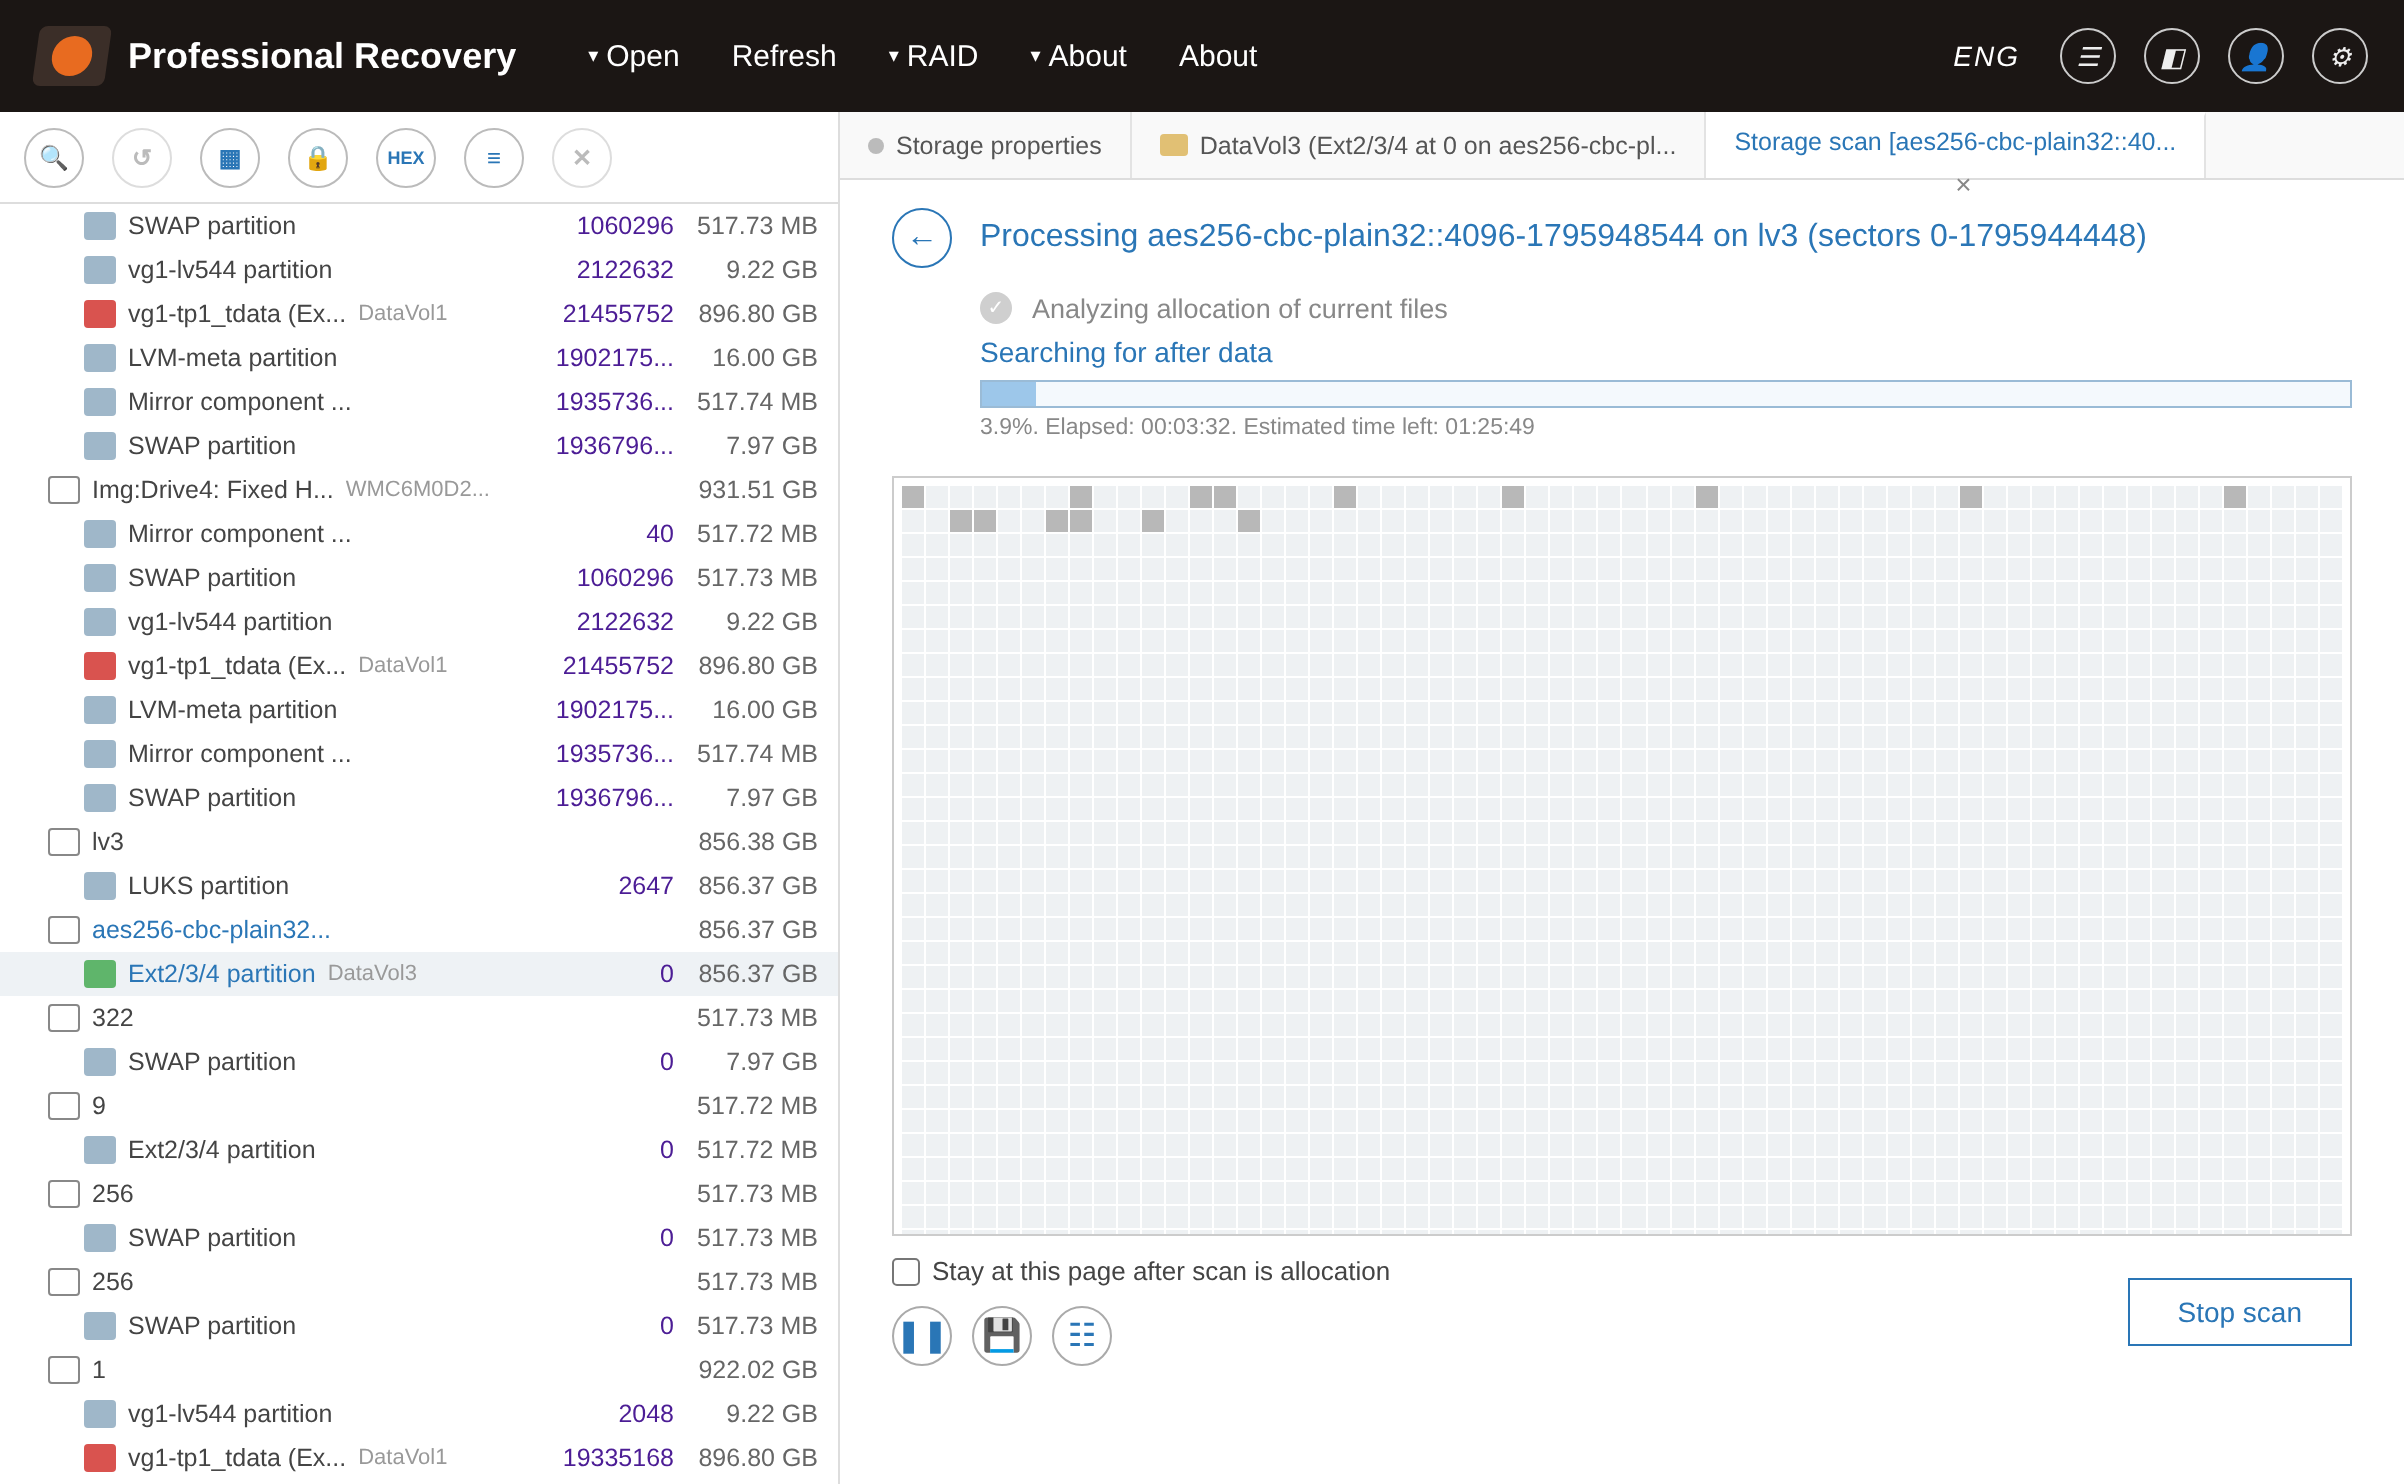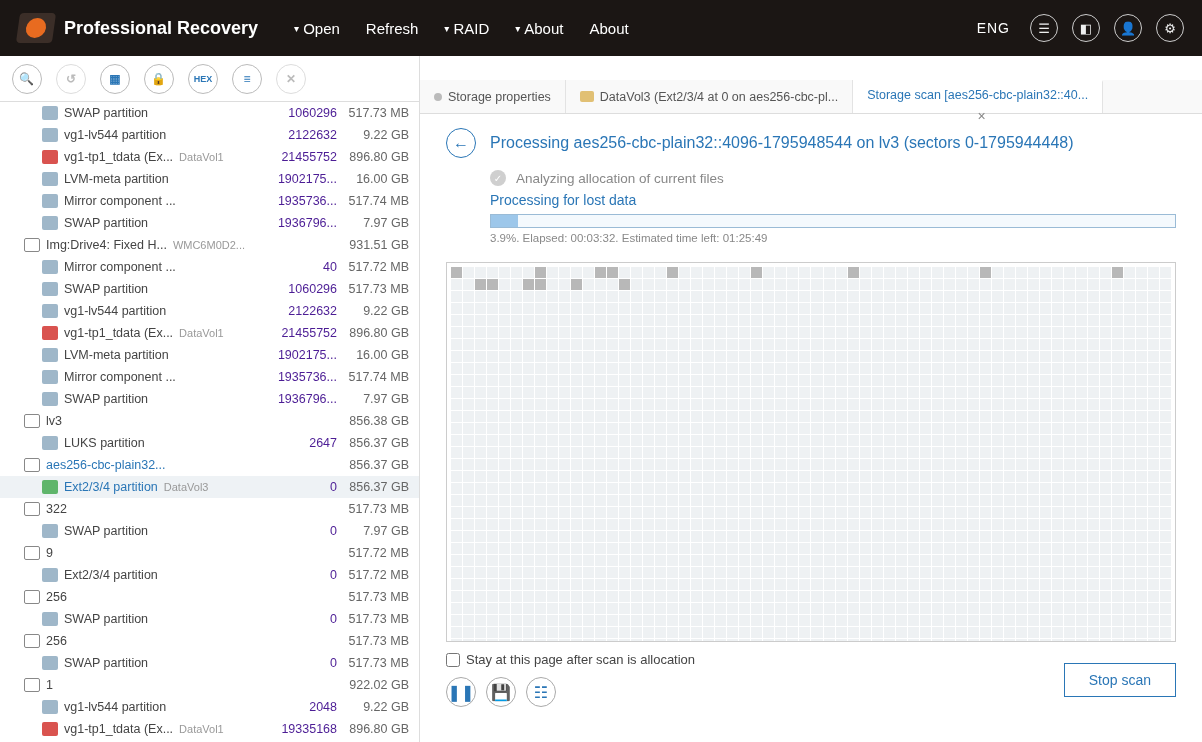--- a/index.html
+++ b/index.html
@@ -5,21 +5,21 @@
 * { margin: 0; padding: 0; box-sizing: border-box; font-family: "Segoe UI", Tahoma, sans-serif; }
 html, body { width: 1202px; height: 742px; overflow: hidden; background: #fff; }
 .topbar { height: 56px; background: #1b1614; color: #fff; display: flex; align-items: center; padding: 0 18px; }
 .logo { display: flex; align-items: center; gap: 10px; margin-right: 36px; }
 .logo-icon { width: 36px; height: 30px; background: #3b2e28; border-radius: 4px; position: relative; transform: skewX(-8deg); display:flex; align-items:center; justify-content:center; }
 .logo-icon::after { content: ""; width: 20px; height: 20px; border-radius: 50%; background: #e86b20; }
 .logo-text { font-size: 18px; font-weight: 600; }
 .menu { display: flex; gap: 26px; font-size: 15px; }
 .menu-item { cursor: pointer; display:flex; align-items:center; gap:4px;}
 .menu-caret { font-size:10px;}
-.top-right { margin-left: auto; display: flex; align-items: center; gap: 14px; }
+.top-right { margin-left: auto; display: flex; align-items: center; gap: 14px; font-style: italic; }
 .top-lang { font-size: 14px; letter-spacing: 1px; margin-right: 6px;}
 .circ-btn { width: 28px; height: 28px; border: 1.5px solid #ccc; border-radius: 50%; display:flex; align-items:center; justify-content:center; cursor:pointer; color:#eee; font-size:13px;}
 .toolbar { height: 46px; border-bottom: 1px solid #ddd; padding: 0 12px; display:flex; align-items:center; gap:14px; }
 .tool-btn { width:30px; height:30px; border:1px solid #bbb; border-radius:50%; display:flex; align-items:center; justify-content:center; color:#2a76b6; cursor:pointer; font-size:12px; font-weight:bold;}
 .tool-btn.disabled { color:#bbb; border-color:#ddd; }
 .layout { display:flex; height: calc(742px - 56px); }
 .sidebar { width: 420px; background:#fff; border-right:1px solid #ddd; display:flex; flex-direction:column;}
 .tree { flex:1; overflow-y:auto; font-size:12.5px; color:#444; }
 .tree-row { display:flex; align-items:center; height:22px; padding-right:10px; cursor:default; }
 .tree-row.selected { background:#eef2f5; }
@@ -29,21 +29,21 @@
 .tree-row .ricon.img { background:#fff; border:1px solid #888;}
 .tree-row .ricon.green { background:#5fb56b;}
 .tree-row .ricon.red { background:#d9534f;}
 .tree-row .name { flex:0 0 auto; white-space:nowrap; overflow:hidden; text-overflow:ellipsis; max-width:150px;}
 .tree-row .label2 { color:#999; margin-left:6px; font-size:11px; flex:0 0 auto;}
 .tree-row .spacer { flex:1; }
 .tree-row .start { width:70px; text-align:right; color:#4c1d95; }
 .tree-row .size { width:72px; text-align:right; color:#666; }
 .tree-row.selected .name { color:#2a76b6; }
 .main { flex:1; display:flex; flex-direction:column; }
-.tabs { height:34px; border-bottom:1px solid #ddd; display:flex; align-items:stretch; background:#f9f9f9; font-size:12.5px;margin-top:24px; }
+.tabs { height:34px; border-bottom:1px solid #ddd; display:flex; align-items:stretch; background:#f9f9f9; font-size:12.5px; }
 .tab { display:flex; align-items:center; gap:6px; padding:0 14px; border-right:1px solid #e3e3e3; color:#555; cursor:pointer; position:relative;}
 .tab .dot { width:8px; height:8px; border-radius:50%; background:#bbb;}
 .tab .folder { width:14px; height:11px; background:#e1c074; border-radius:2px;}
 .tab.active { background:#fff; border-top:2px solid #fff; color:#2a76b6;flex-direction:column;}
 .tab.active .dot { background:#c0392b;}
 .tab .close { margin-left:8px; color:#888; font-size:14px;}
 .content { flex:1; padding:14px 26px 12px 26px; display:flex; flex-direction:column; overflow:hidden;}
 .hdr { display:flex; align-items:center; gap:14px; margin-bottom:12px;}
 .back-btn { width:30px; height:30px; border:1.5px solid #2a76b6; border-radius:50%; display:flex; align-items:center; justify-content:center; color:#2a76b6; cursor:pointer; font-size:16px;}
 .hdr-title { color:#2a76b6; font-size:16px;text-align:right;}
@@ -375,21 +375,21 @@
       </div>
     <div class="content">
       <div class="hdr">
         <div class="back-btn">←</div>
         <div class="hdr-title">Processing aes256-cbc-plain32::4096-1795948544 on lv3 (sectors 0-1795944448)</div>
       </div>
       <div class="step">
         <div class="chk">✓</div>
         <div>Analyzing allocation of current files</div>
       </div>
-      <div class="step2">Processing for lost data</div>
+      <div class="step2">Searching for after data</div>
       <div class="prog-wrap">
         <div class="prog-bar">
             <div class="prog-fill" id="progfill" style="width: 3.9%;"></div>
           </div>
       </div>
       <div class="prog-text">3.9%. Elapsed: 00:03:32. Estimated time left: 01:25:49</div>
 
       <div class="gridmap" id="gridmap">
           <div class="cell f"></div>
           <div class="cell"></div>

